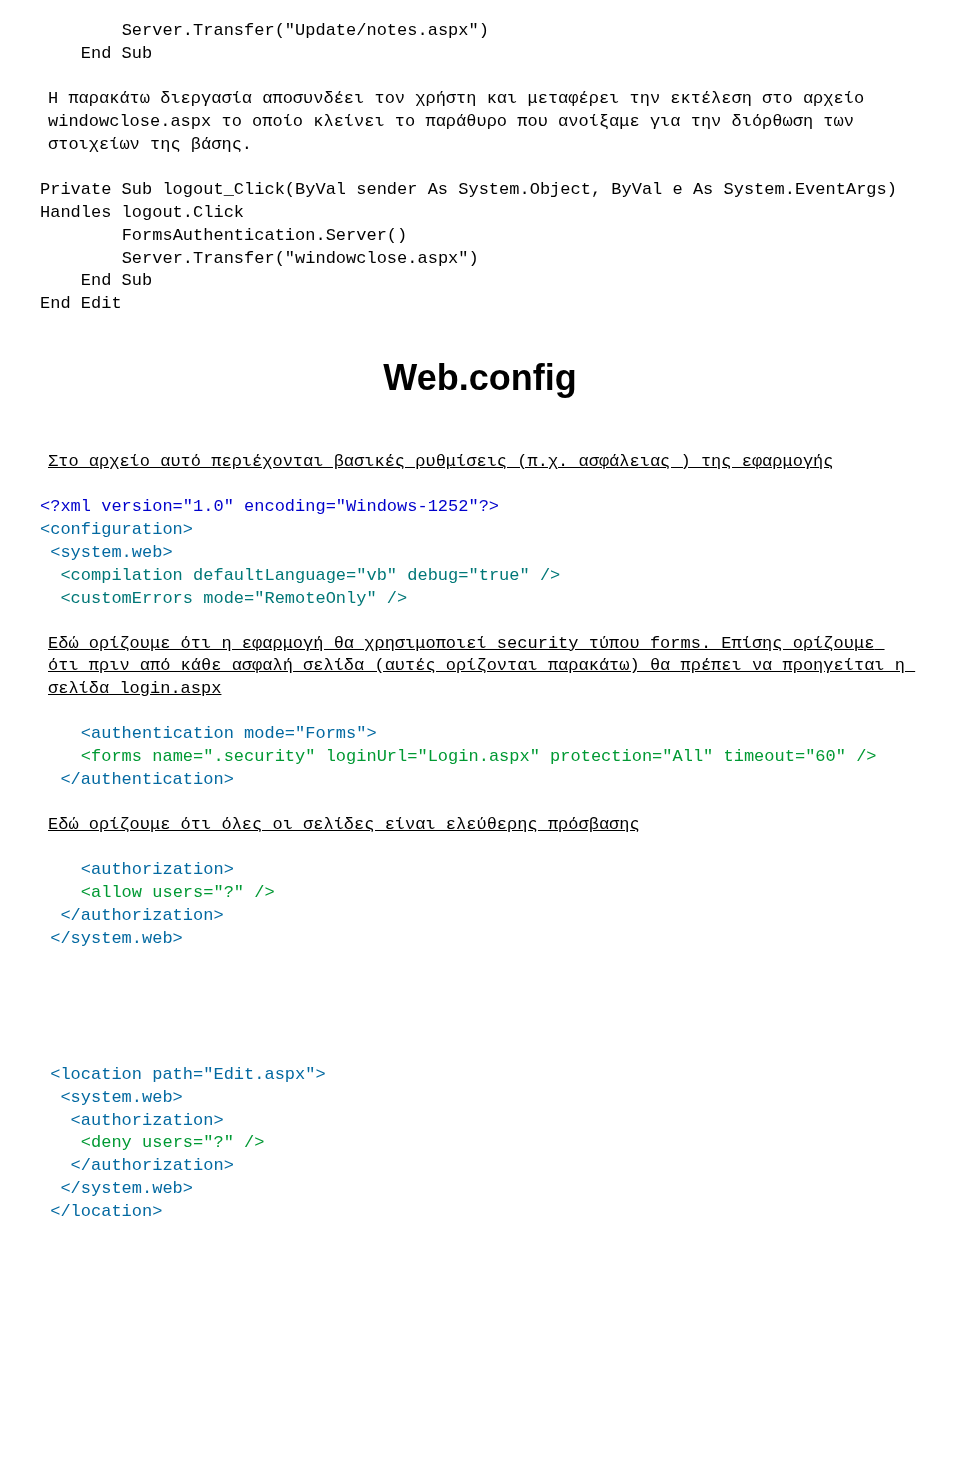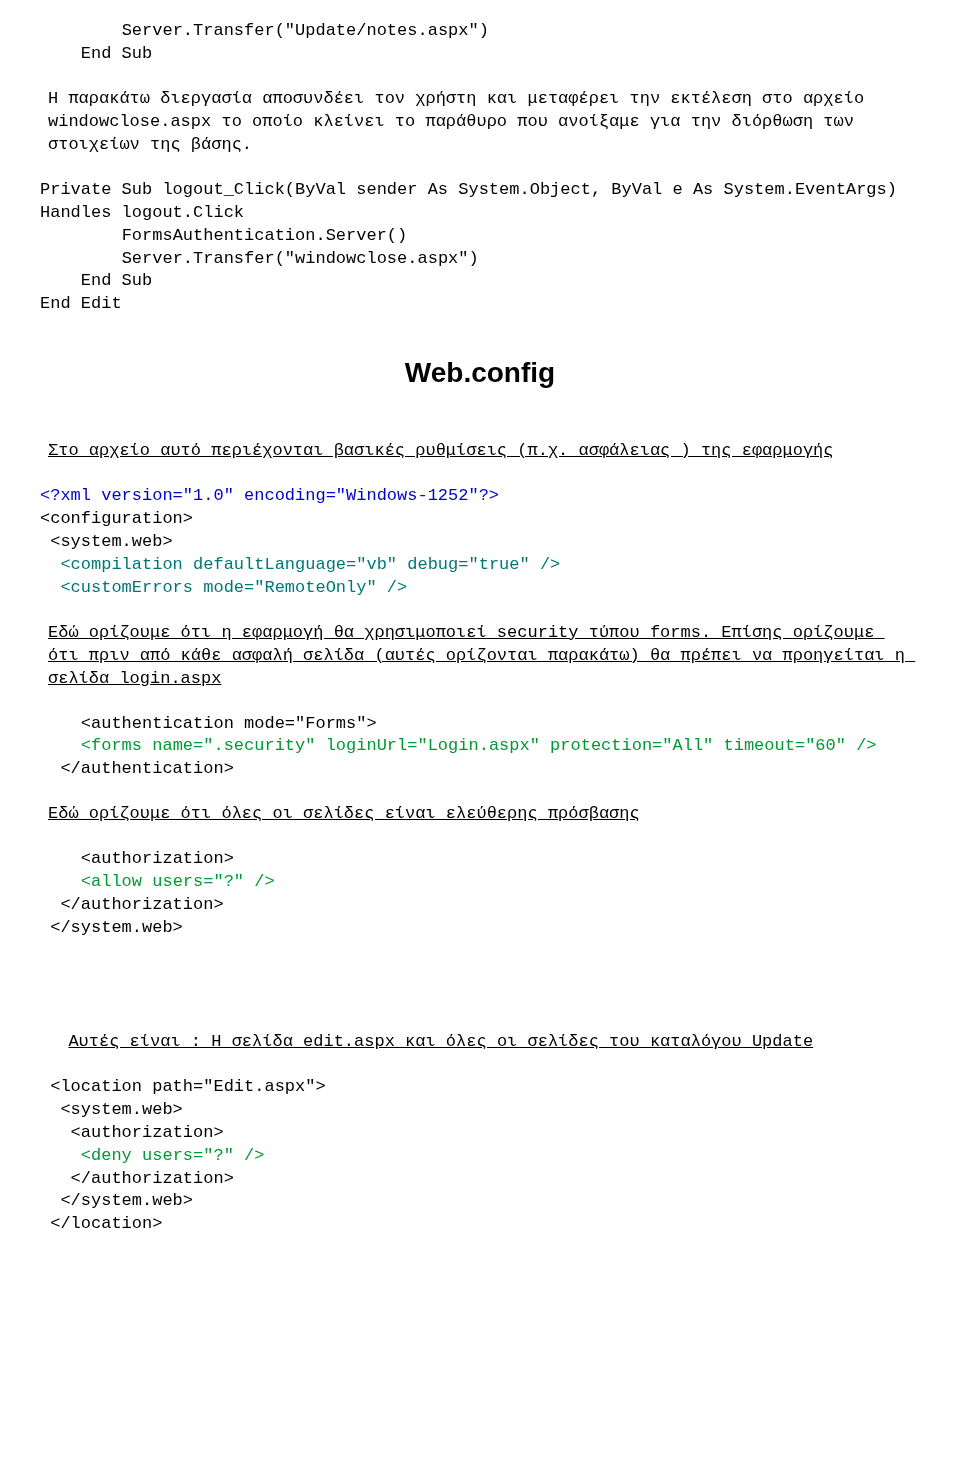--- a/index.html
+++ b/index.html
@@ -11,29 +11,29 @@
     line-height: 1.35;
     color: #000;
     width: 960px;
     box-sizing: border-box;
   }
   .mono { font-family: "Courier New", Courier, monospace; white-space: pre-wrap; }
   .para { margin: 22px 8px; }
   h1.title {
     font-family: Arial, Helvetica, sans-serif;
     font-weight: bold;
-    font-size: 28px;
+    font-size: 36px;
     text-align: center;
     margin: 38px 0 48px 0;
   }
   .underline { text-decoration: underline; }
   .blue { color: #0000cc; }
   .green { color: #009933; }
   .teal { color: #007777; }
-  .brown { color: #000000; }
+  .brown { color: #0369a1; }
   .block { margin: 0; }
 </style>
 </head>
 <body>
 
 <div class="mono block">        Server.Transfer("Update/notes.aspx")</div>
 <div class="mono block">    End Sub</div>
 
 <div class="para mono">Η παρακάτω διεργασία αποσυνδέει τον χρήστη και μεταφέρει την εκτέλεση στο αρχείο windowclose.aspx το οποίο κλείνει το παράθυρο που ανοίξαμε για την διόρθωση των στοιχείων της βάσης.</div>
 
@@ -62,21 +62,20 @@
 
 <div class="para mono underline">Εδώ ορίζουμε ότι όλες οι σελίδες είναι ελεύθερης πρόσβασης</div>
 
 <div class="mono block brown">    &lt;authorization&gt;</div>
 <div class="mono block green">    &lt;allow users="?" /&gt;</div>
 <div class="mono block brown">  &lt;/authorization&gt;</div>
 <div class="mono block brown"> &lt;/system.web&gt;</div>
 
 <div class="para mono">
   <br>
-  <span class="underline">Αυτές είναι : Η σελίδα edit.aspx και όλες οι σελίδες του καταλόγου Update</span>
 </div>
 
 <div class="mono block brown"> &lt;location path="Edit.aspx"&gt;</div>
 <div class="mono block brown">  &lt;system.web&gt;</div>
 <div class="mono block brown">   &lt;authorization&gt;</div>
 <div class="mono block green">    &lt;deny users="?" /&gt;</div>
 <div class="mono block brown">   &lt;/authorization&gt;</div>
 <div class="mono block brown">  &lt;/system.web&gt;</div>
 <div class="mono block brown"> &lt;/location&gt;</div>
 

